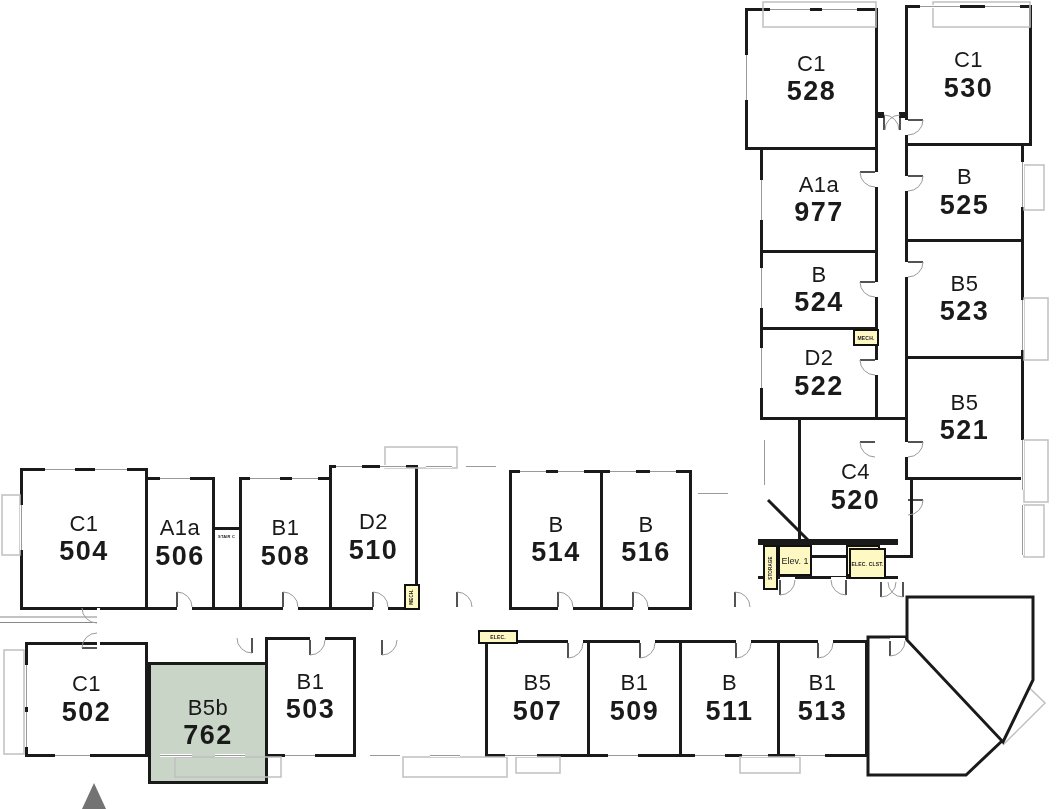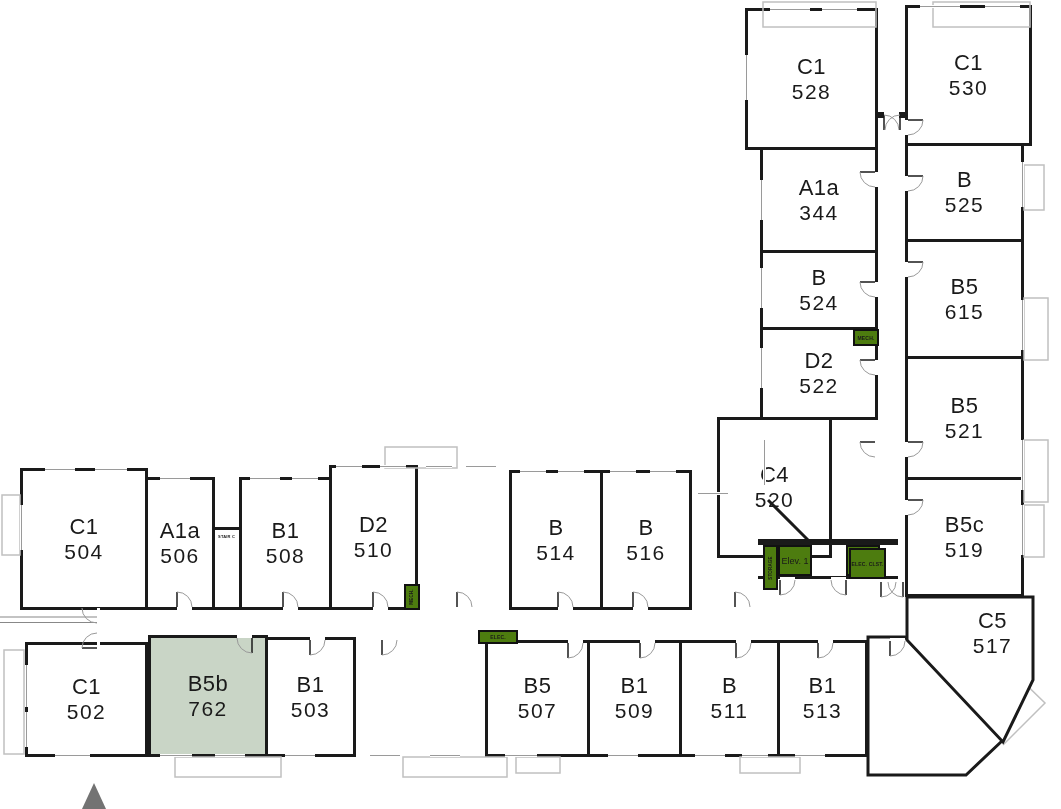--- a/index.html
+++ b/index.html
@@ -1,24 +1,24 @@
 <!DOCTYPE html>
 <html><head>
 <meta charset="utf-8">
 <style>
   html,body{margin:0;padding:0;background:#fff;}
   .plan{position:relative;width:1061px;height:809px;background:#fff;overflow:hidden;
         font-family:"Liberation Sans",sans-serif;color:#1a1a1a;}
   .room{position:absolute;background:#fff;border:3px solid #1a1a1a;box-sizing:border-box;
         display:flex;flex-direction:column;align-items:center;justify-content:center;z-index:1;}
   .room .t{font-size:22px;line-height:1.12;letter-spacing:.5px;color:#1a1a1a;}
-  .room .n{font-size:21px;line-height:1.12;font-weight:400;letter-spacing:1.5px;color:#1a1a1a;}
-  .green{background:#c9d5c6;}
+  .room .n{font-size:27px;line-height:1.12;font-weight:700;letter-spacing:1.5px;color:#1a1a1a;}
+  .green{background:#c9d5c6;margin-top:27px;}
   .label-only{border:none;background:transparent;z-index:3;}
-  .svc{position:absolute;background:#4d7c0f;border:2px solid #111;box-sizing:border-box;
+  .svc{position:absolute;background:#fef9c3;border:2px solid #111;box-sizing:border-box;
        display:flex;align-items:center;justify-content:center;z-index:3;text-align:right;}
   .svc span{display:block;}
   .tiny{font-size:5px;font-weight:700;letter-spacing:.2px;}
   .elev{font-size:9px;}
   .vert{transform:rotate(-90deg) scale(.9);white-space:nowrap;}
   #stairc{left:212px;top:527px;width:30px;height:83px;justify-content:flex-start;padding-top:3px;z-index:1;}
   #stairc .tiny{transform:scale(.8);}
   .wallbar{position:absolute;background:#1a1a1a;z-index:1;}
   #ov{position:absolute;left:0;top:0;z-index:2;pointer-events:none;}
   
@@ -35,21 +35,21 @@
   #u503{left:265px;top:637px;width:91px;height:120px}
   #u505{left:353px;top:637px;width:135px;height:120px}
   #u507{left:485px;top:640px;width:105px;height:117px}
   #u509{left:587px;top:640px;width:95px;height:117px}
   #u511{left:679px;top:640px;width:101px;height:117px}
   #u513{left:777px;top:640px;width:91px;height:117px}
   #u528{left:745px;top:8px;width:133px;height:142px}
   #u526{left:760px;top:147px;width:118px;height:106px}
   #u524{left:760px;top:250px;width:118px;height:80px}
   #u522{left:760px;top:327px;width:118px;height:93px}
-  #u520{left:717px;top:417px;width:115px;height:141px}
+  #u520{left:798px;top:417px;width:115px;height:141px}
   #u530{left:905px;top:5px;width:127px;height:141px}
   #u525{left:905px;top:143px;width:119px;height:99px}
   #u523{left:905px;top:239px;width:119px;height:120px}
   #u521{left:905px;top:356px;width:119px;height:124px}
   #u519{left:905px;top:477px;width:119px;height:120px}
   #u515l{left:875px;top:675px;width:85px;height:46px}
   #u517l{left:950px;top:610px;width:85px;height:46px}
   
   #storage{left:763px;top:545px;width:15px;height:45px}
   #elev1{left:778px;top:545px;width:34px;height:31px}
@@ -115,32 +115,28 @@
       <span class="n">509</span>
     </div>
   <div class="room" id="u511">
       <span class="t">B</span>
       <span class="n">511</span>
     </div>
   <div class="room" id="u513">
       <span class="t">B1</span>
       <span class="n">513</span>
     </div>
-  <div class="room label-only" id="u517l">
-      <span class="t">C5</span>
-      <span class="n">517</span>
-    </div>
 
   <div class="room" id="u528">
       <span class="t">C1</span>
       <span class="n">528</span>
     </div>
   <div class="room" id="u526">
       <span class="t">A1a</span>
-      <span class="n">344</span>
+      <span class="n">977</span>
     </div>
   <div class="room" id="u524">
       <span class="t">B</span>
       <span class="n">524</span>
     </div>
   <div class="room" id="u522">
       <span class="t">D2</span>
       <span class="n">522</span>
     </div>
   <div class="room" id="u520">
@@ -151,29 +147,25 @@
   <div class="room" id="u530">
       <span class="t">C1</span>
       <span class="n">530</span>
     </div>
   <div class="room" id="u525">
       <span class="t">B</span>
       <span class="n">525</span>
     </div>
   <div class="room" id="u523">
       <span class="t">B5</span>
-      <span class="n">615</span>
+      <span class="n">523</span>
     </div>
   <div class="room" id="u521">
       <span class="t">B5</span>
       <span class="n">521</span>
-    </div>
-  <div class="room" id="u519">
-      <span class="t">B5c</span>
-      <span class="n">519</span>
     </div>
 
   <div class="wallbar" id="bankwall"></div>
   <div class="wallbar" id="bankwall2"></div>
   <div class="svc" id="storage">
       <span class="tiny vert">STORAGE</span>
     </div>
   <div class="svc" id="elev1">
       <span class="elev">Elev. 1</span>
     </div>

